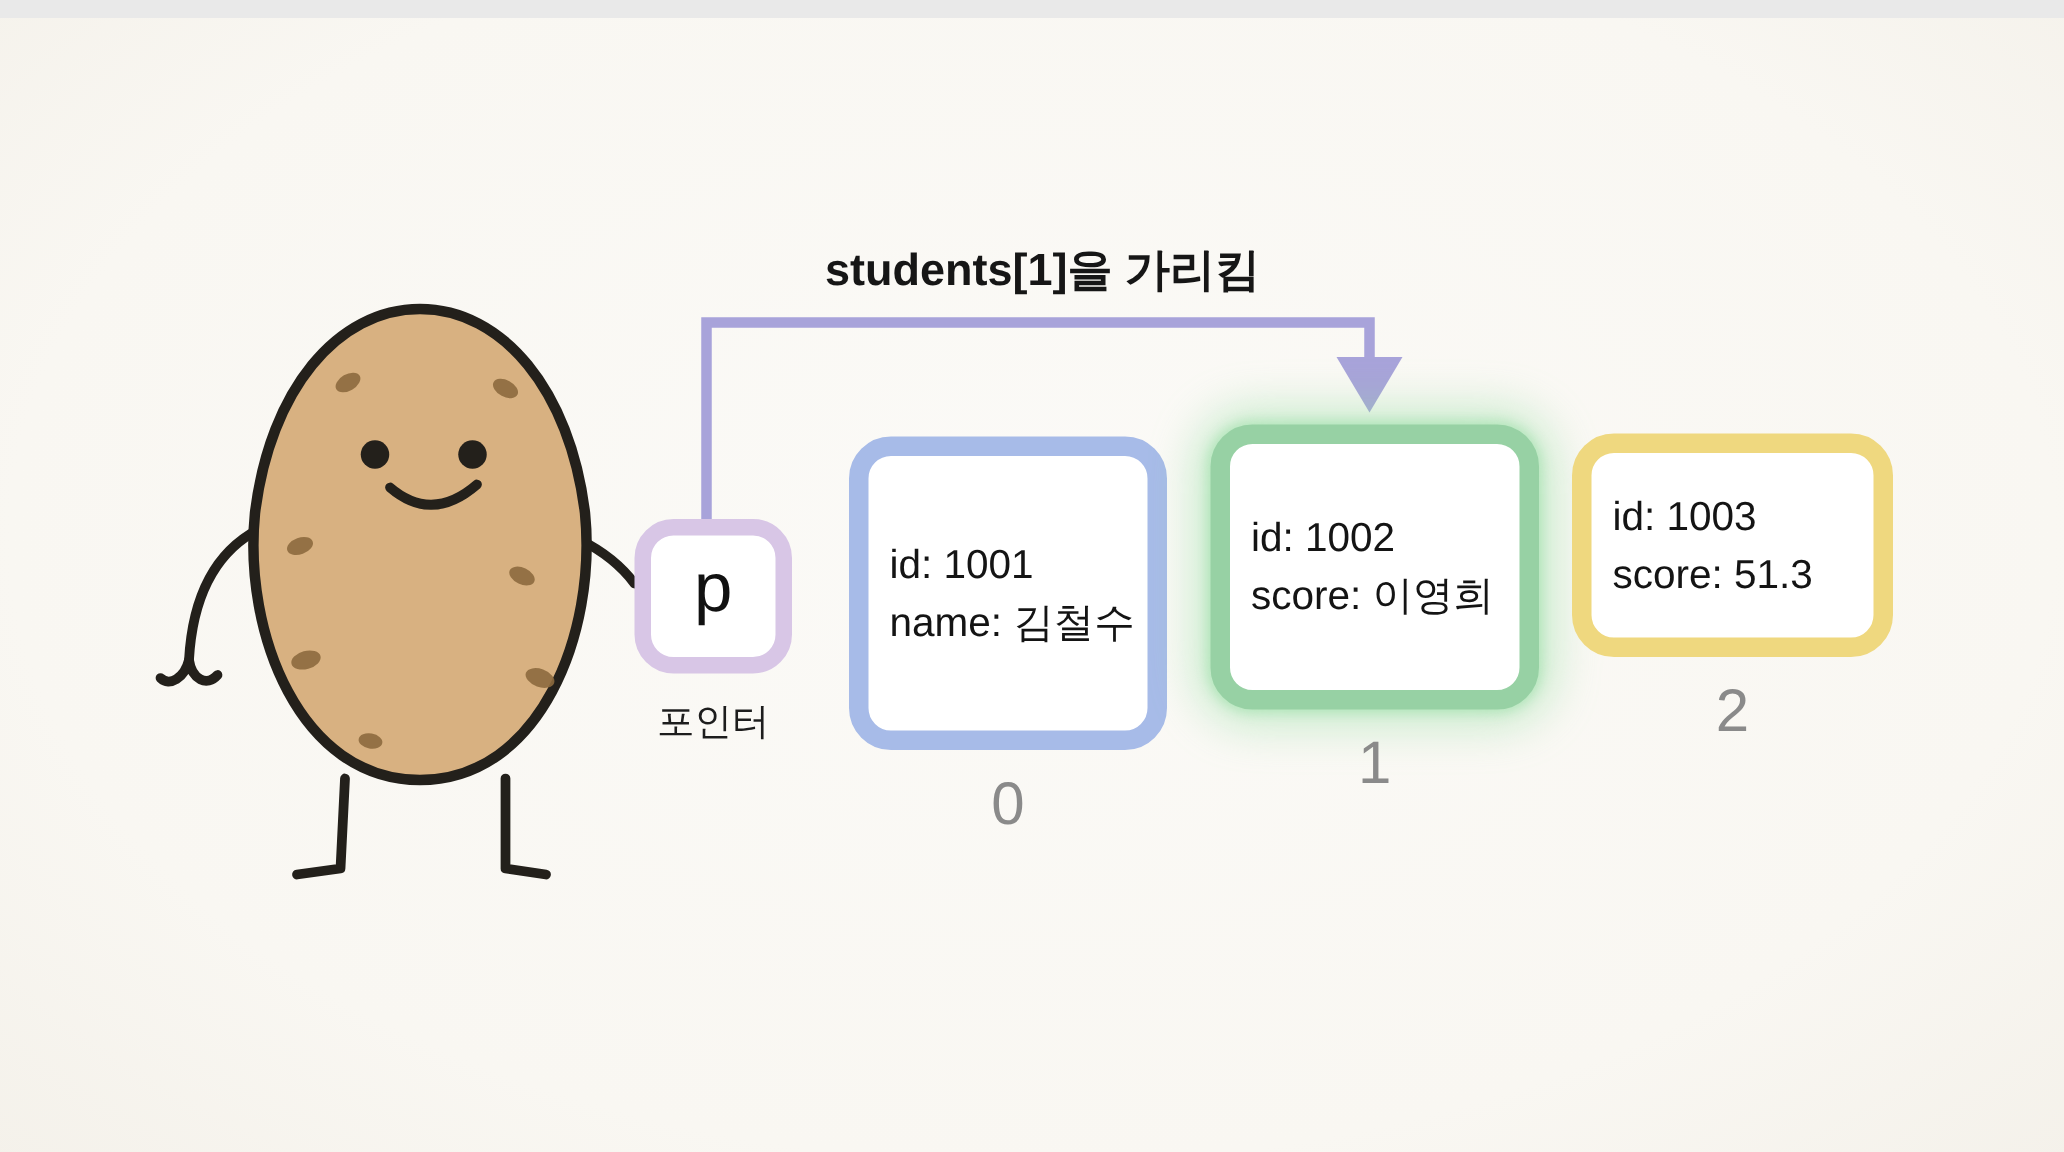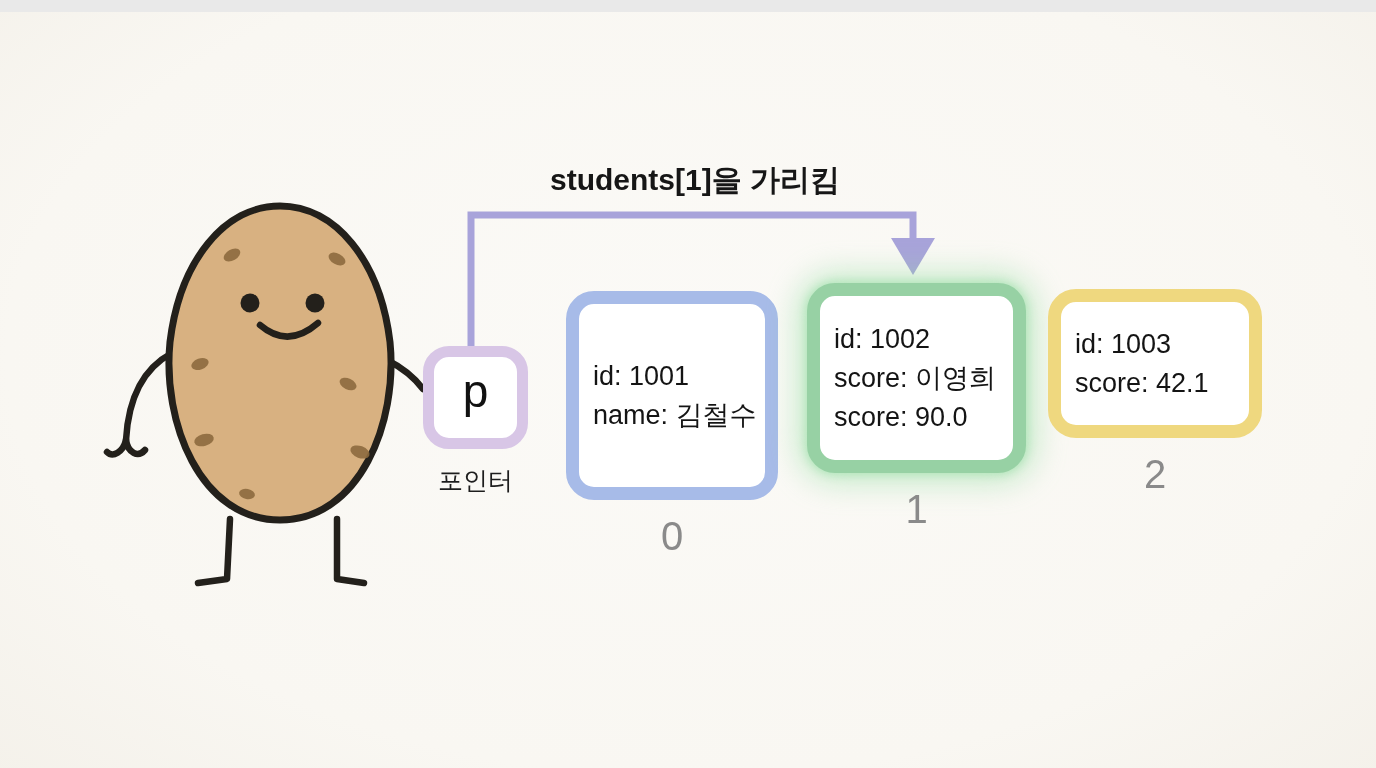--- a/index.html
+++ b/index.html
@@ -135,26 +135,25 @@
       <div class="line">id: 1001</div>
       <div class="line">name: 김철수</div>
     </div>
     <div class="index">0</div>
   </div>
 
   <div class="cellwrap pos1">
     <div class="cell green">
       <div class="line">id: 1002</div>
       <div class="line">score: 이영희</div>
-      <div class="line">score: 90.0</div>
     </div>
     <div class="index">1</div>
   </div>
 
   <div class="cellwrap pos2">
     <div class="cell yellow">
       <div class="line">id: 1003</div>
-      <div class="line">score: 42.1</div>
+      <div class="line">score: 51.3</div>
     </div>
     <div class="index">2</div>
   </div>
 
 </div>
 
 </body></html>

